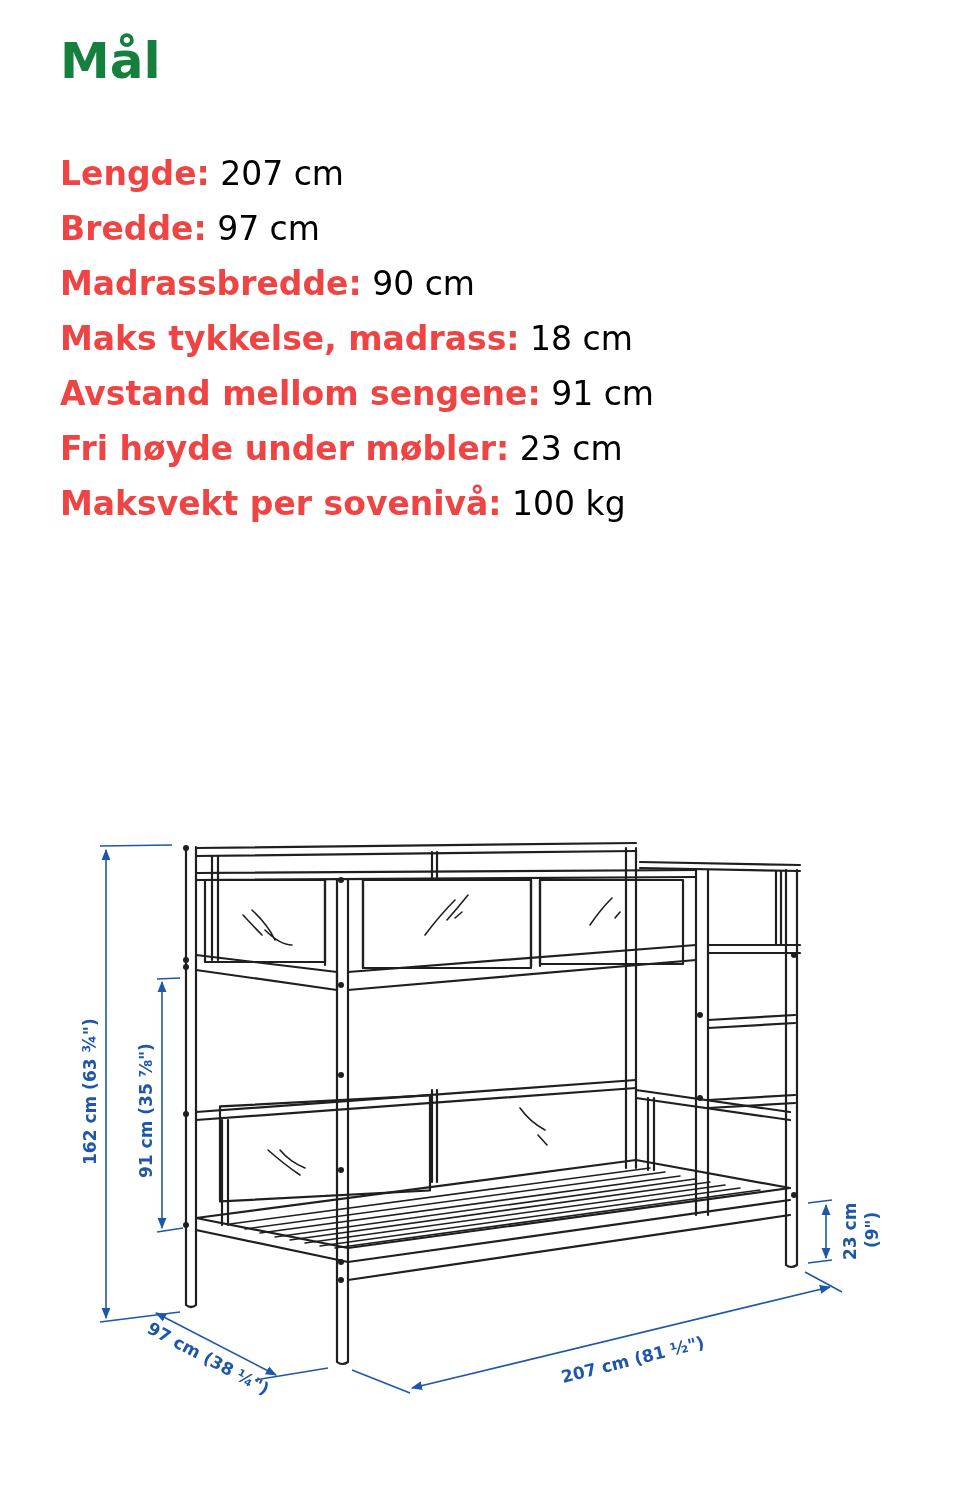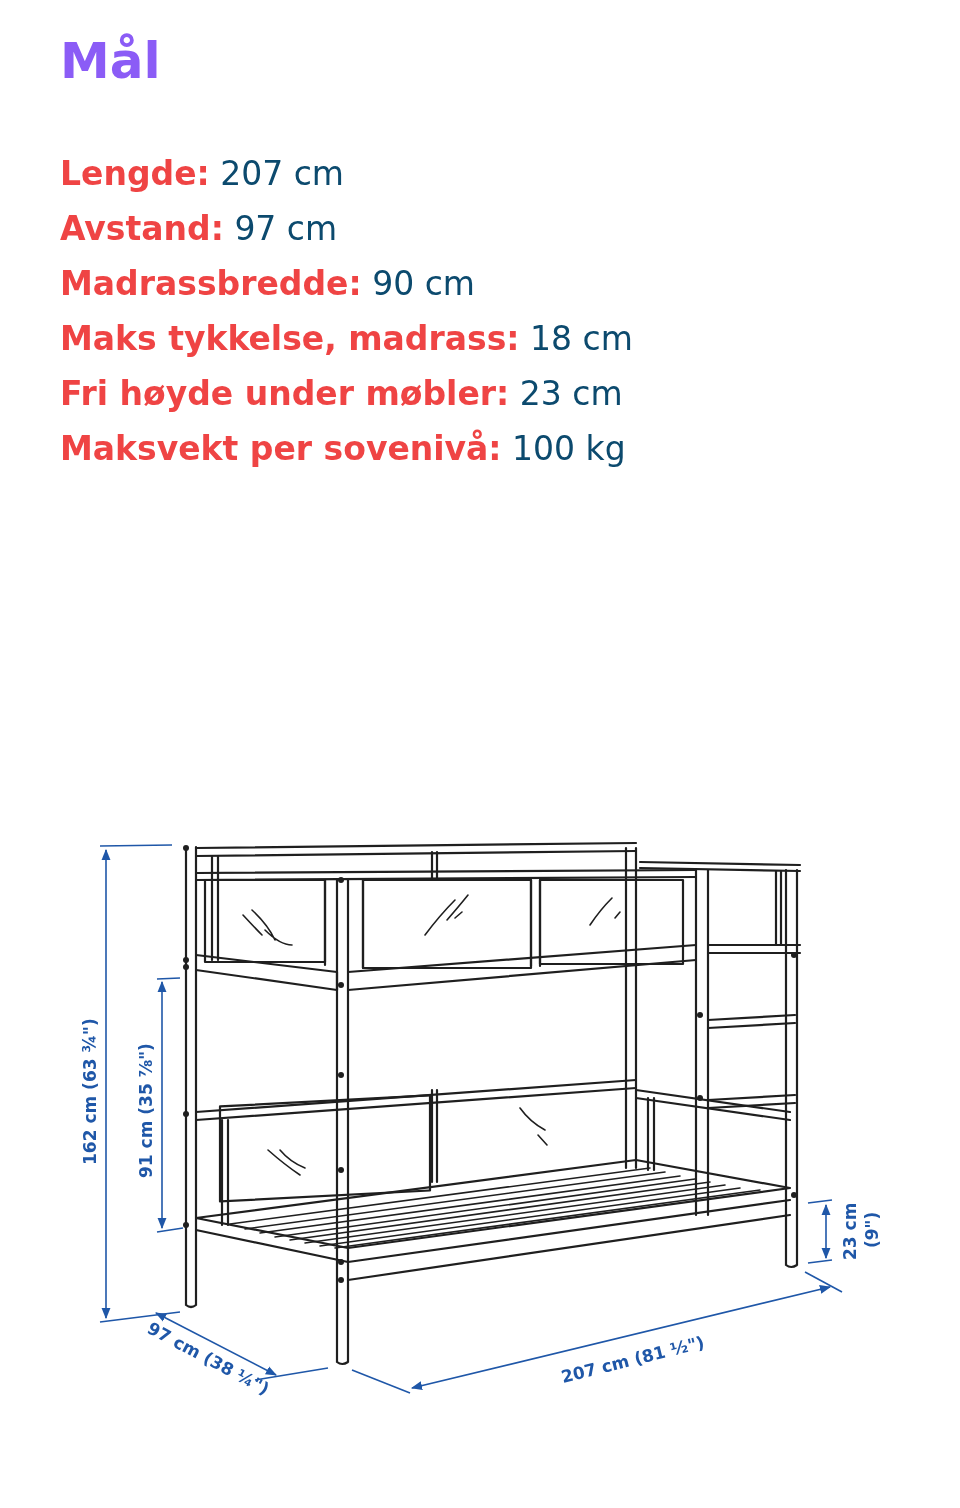--- a/index.html
+++ b/index.html
@@ -1,38 +1,39 @@
 <!DOCTYPE html>
 <html><head>
   <meta charset="utf-8">
   <style>
     html, body { margin: 0; padding: 0; background: #ffffff; }
     body { width: 960px; height: 1508px; position: relative; overflow: hidden;
            font-family: "DejaVu Sans", "Liberation Sans", sans-serif; color: #484848; }
     .title { position: absolute; left: 60px; top: 34px; margin: 0;
-             font-size: 50px; font-weight: bold; color: #8b5cf6; letter-spacing: 0px; line-height: 1.1; }
+             font-size: 50px; font-weight: bold; color: #15803d; letter-spacing: 0px; line-height: 1.1; }
     .specs { position: absolute; left: 60px; top: 150px; margin: 0; padding: 0; list-style: none; }
     .spec-row { height: 55px; line-height: 48px; font-size: 33px; white-space: nowrap; }
     .spec-label { font-weight: bold; color: #ef4444; }
-    .spec-value { font-weight: normal; color: #0c4a6e; }
+    .spec-value { font-weight: normal; color: #000000; }
     .diagram { position: absolute; left: 0; top: 820px; width: 960px; height: 600px; }
     .diagram svg { width: 960px; height: 600px; display: block; }
     .dim-text { font-family: "DejaVu Sans", "Liberation Sans", sans-serif; font-weight: bold;
                 fill: #1f57a8; font-size: 17px; }
   </style>
 </head>
 <body>
 
 <h1 class="title">Mål</h1>
 
 <ul class="specs">
   <li class="spec-row"><span class="spec-label">Lengde:</span> <span class="spec-value">207 cm</span></li>
-  <li class="spec-row"><span class="spec-label">Avstand:</span> <span class="spec-value">97 cm</span></li>
+  <li class="spec-row"><span class="spec-label">Bredde:</span> <span class="spec-value">97 cm</span></li>
   <li class="spec-row"><span class="spec-label">Madrassbredde:</span> <span class="spec-value">90 cm</span></li>
   <li class="spec-row"><span class="spec-label">Maks tykkelse, madrass:</span> <span class="spec-value">18 cm</span></li>
+  <li class="spec-row"><span class="spec-label">Avstand mellom sengene:</span> <span class="spec-value">91 cm</span></li>
   <li class="spec-row"><span class="spec-label">Fri høyde under møbler:</span> <span class="spec-value">23 cm</span></li>
   <li class="spec-row"><span class="spec-label">Maksvekt per sovenivå:</span> <span class="spec-value">100 kg</span></li>
 </ul>
 
 <div class="diagram">
   <svg viewBox="0 820 960 600" xmlns="http://www.w3.org/2000/svg">
     <defs>
       <marker id="arr" viewBox="0 0 10 10" refX="9" refY="5" markerWidth="7" markerHeight="7" orient="auto-start-reverse">
         <path d="M0,1 L10,5 L0,9 z" fill="#1f57a8"></path>
       </marker>

